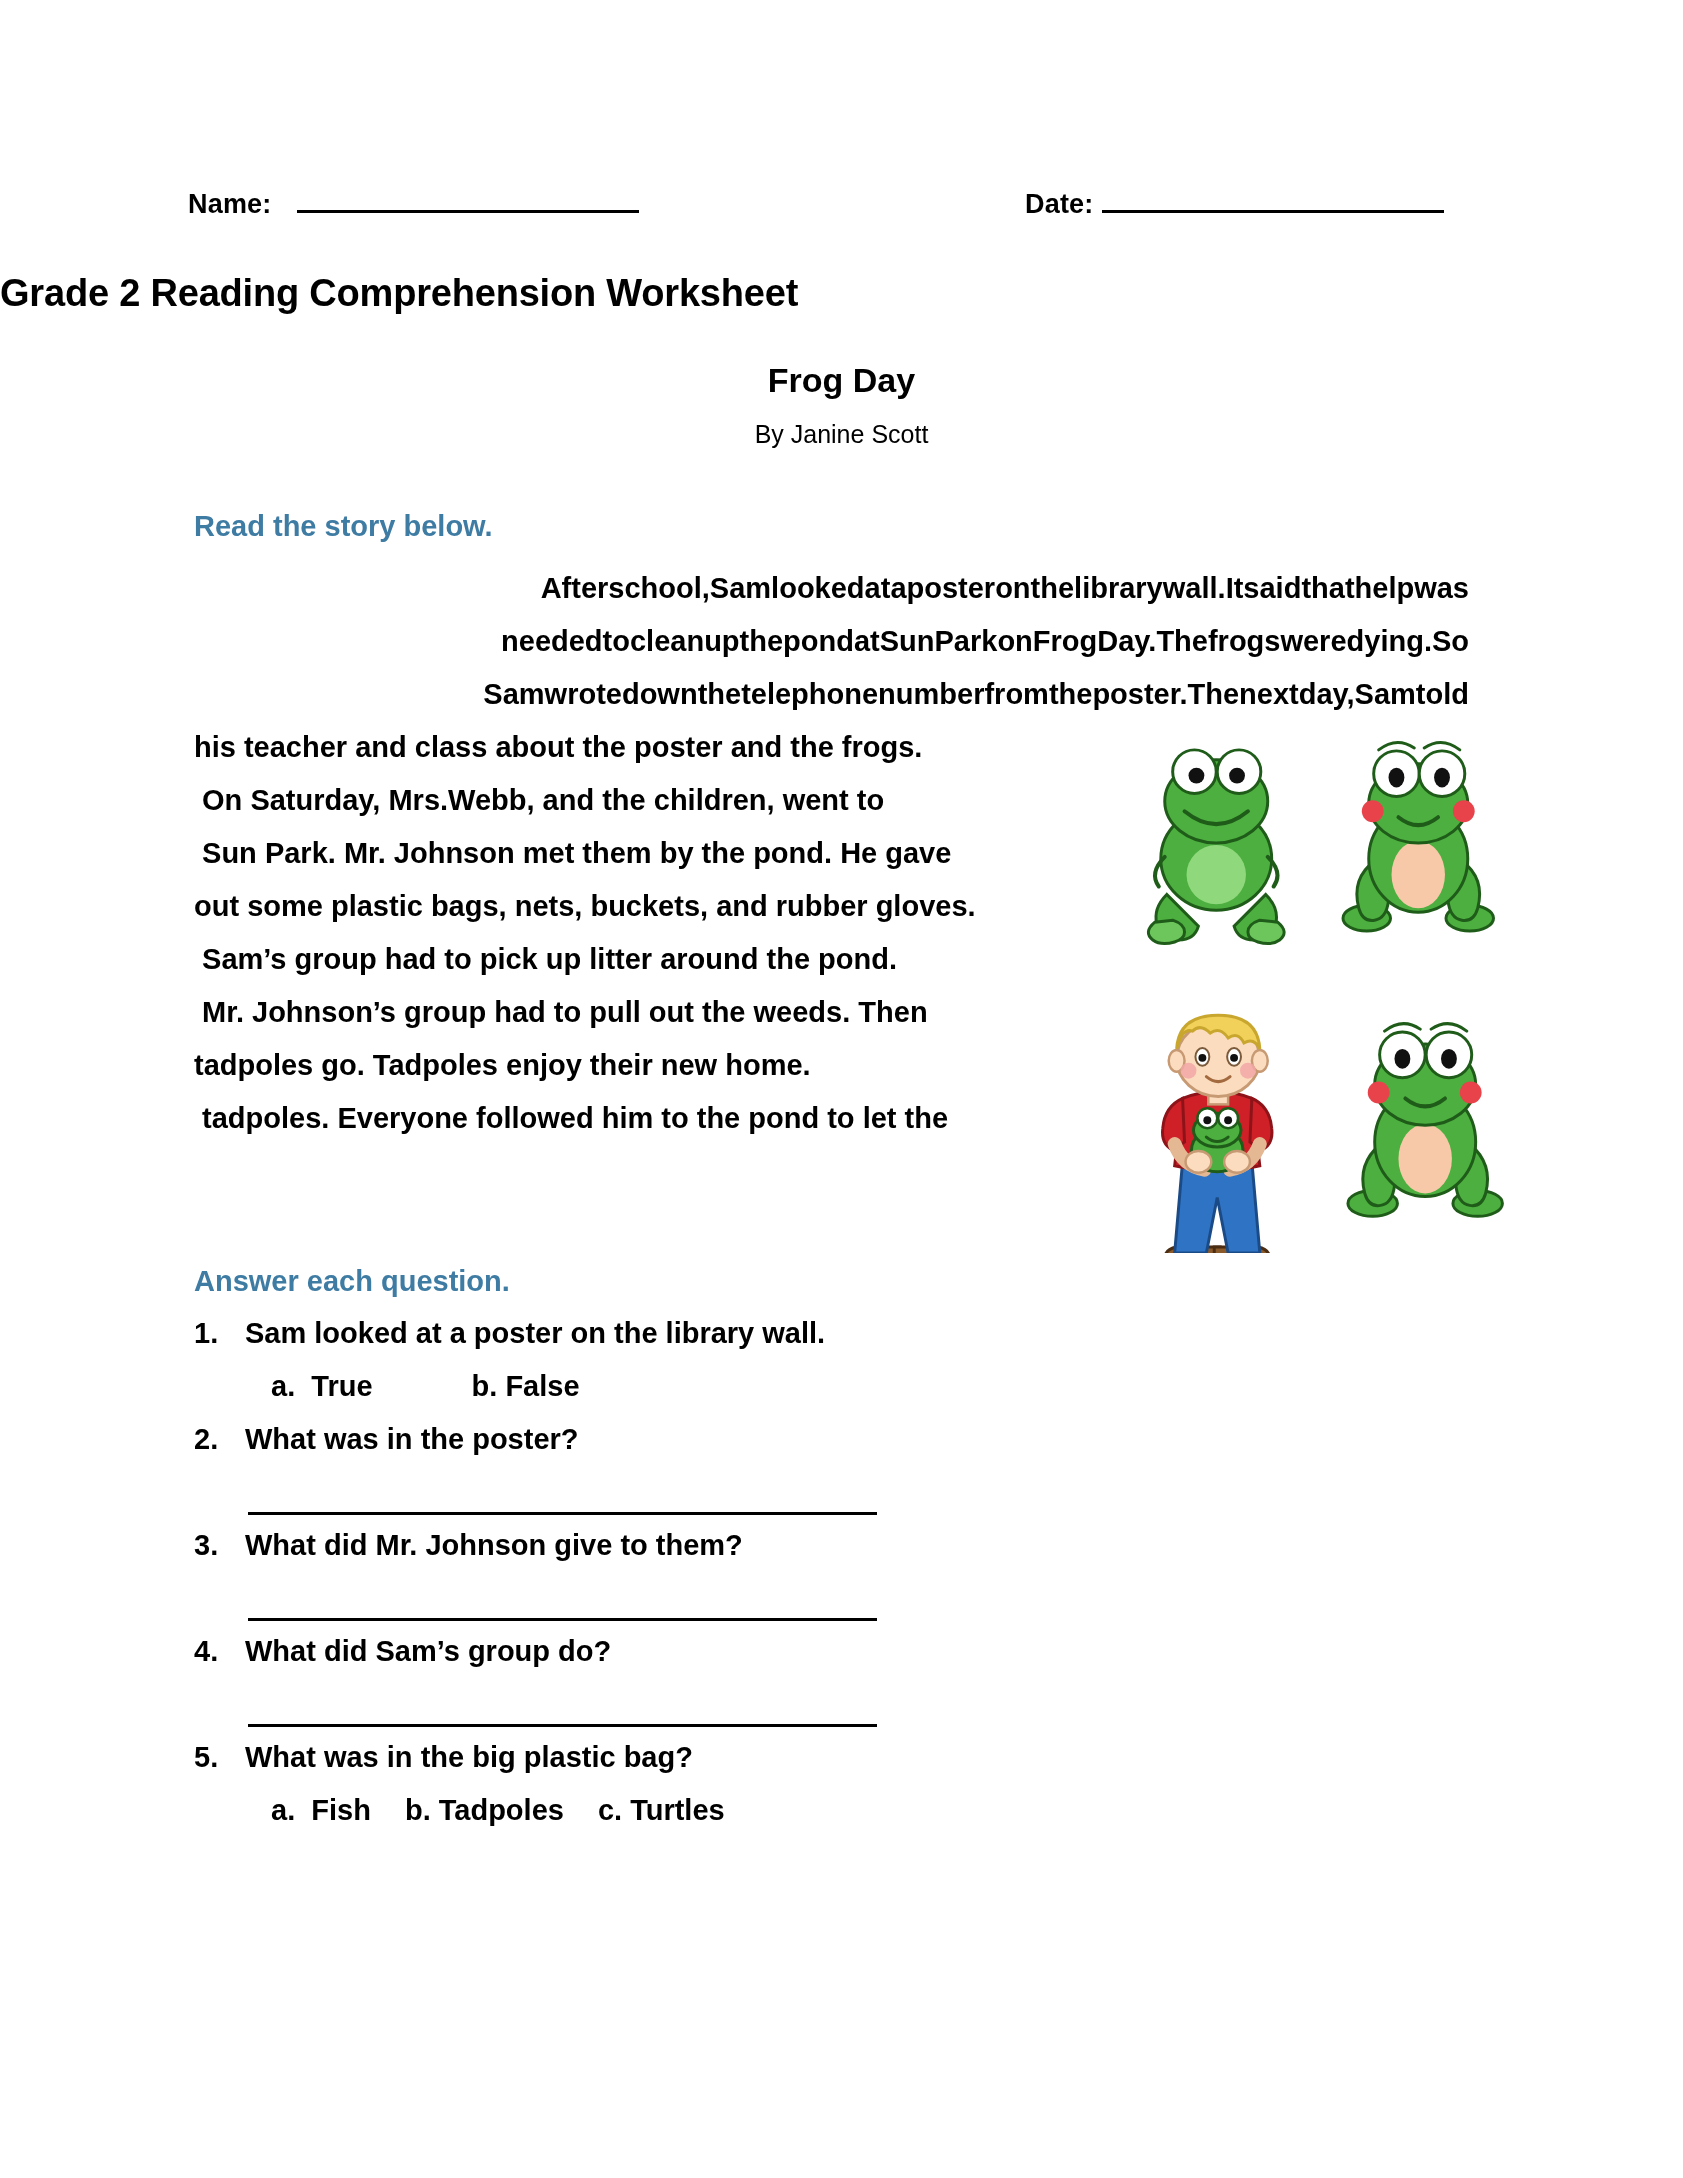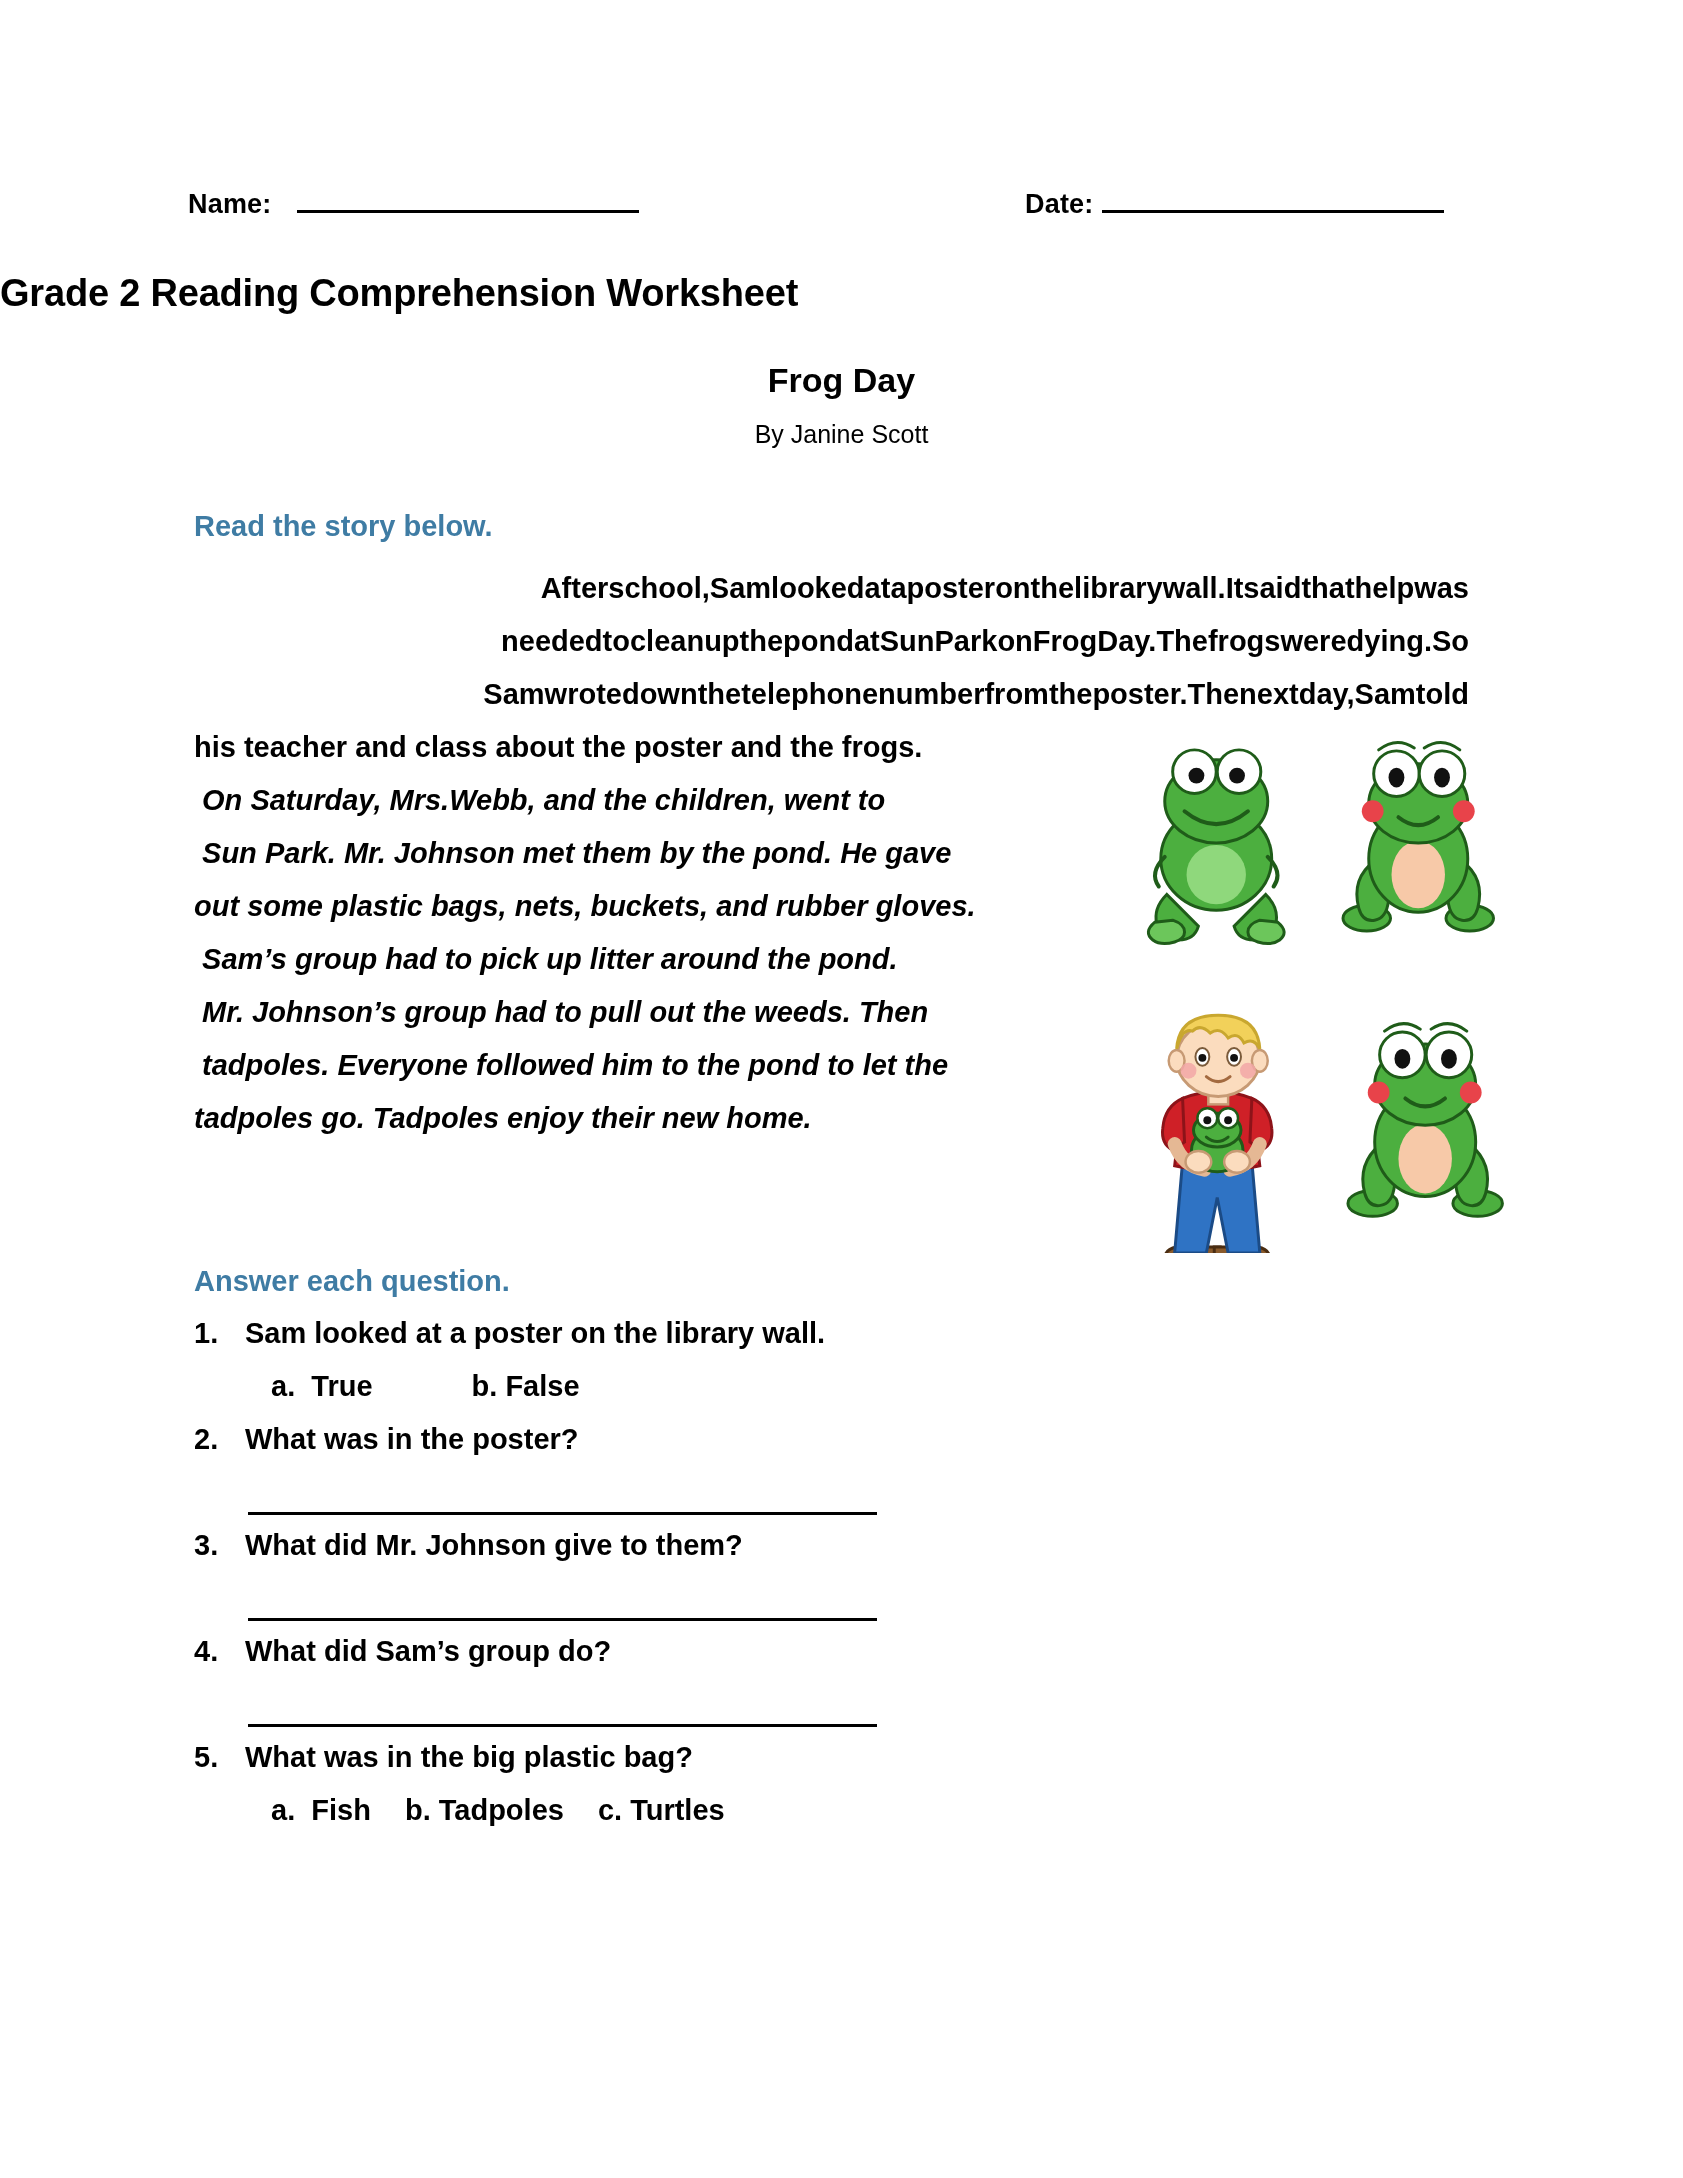--- a/index.html
+++ b/index.html
@@ -106,21 +106,21 @@
     display: block;
     height: 53px;
   }
   .story .ln.justify {
     display: flex;
     justify-content: flex-end;
     white-space: normal;
     width: 1275px;
   }
   .story .ln.justify > span { white-space: pre; }
-  .story .ln.narrow { width: 896px; font-style: italic; }
+  .story .ln.narrow { width: 896px; }
 
   
   .illustration {
     position: absolute;
     left: 1139px;
     top: 728px;
     width: 406px;
     height: 525px;
   }
   .illustration svg { display: block; }
@@ -244,22 +244,22 @@
         <span>day,</span>
         <span>Sam</span>
         <span>told</span>
       </div>
       <div class="ln">his teacher and class about the poster and the frogs.</div>
       <div class="ln narrow"> On Saturday, Mrs.Webb, and the children, went to</div>
       <div class="ln narrow"> Sun Park. Mr. Johnson met them by the pond. He gave</div>
       <div class="ln narrow">out some plastic bags, nets, buckets, and rubber gloves.</div>
       <div class="ln narrow"> Sam’s group had to pick up litter around the pond.</div>
       <div class="ln narrow"> Mr. Johnson’s group had to pull out the weeds. Then</div>
+      <div class="ln narrow">tadpoles go. Tadpoles enjoy their new home.</div>
       <div class="ln narrow"> tadpoles. Everyone followed him to the pond to let the</div>
-      <div class="ln narrow">tadpoles go. Tadpoles enjoy their new home.</div>
     </div>
 
   <div class="illustration">
     <svg width="406" height="525" viewBox="0 0 410 530" xmlns="http://www.w3.org/2000/svg">
 
       <g>
 
         <path d="M28 168 q-14 14 -10 30 q4 16 22 16 q16 0 20 -14 z" fill="#4caf3f" stroke="#1f5c19" stroke-width="3"></path>
         <path d="M128 168 q14 14 10 30 q-4 16 -22 16 q-16 0 -20 -14 z" fill="#4caf3f" stroke="#1f5c19" stroke-width="3"></path>
 

